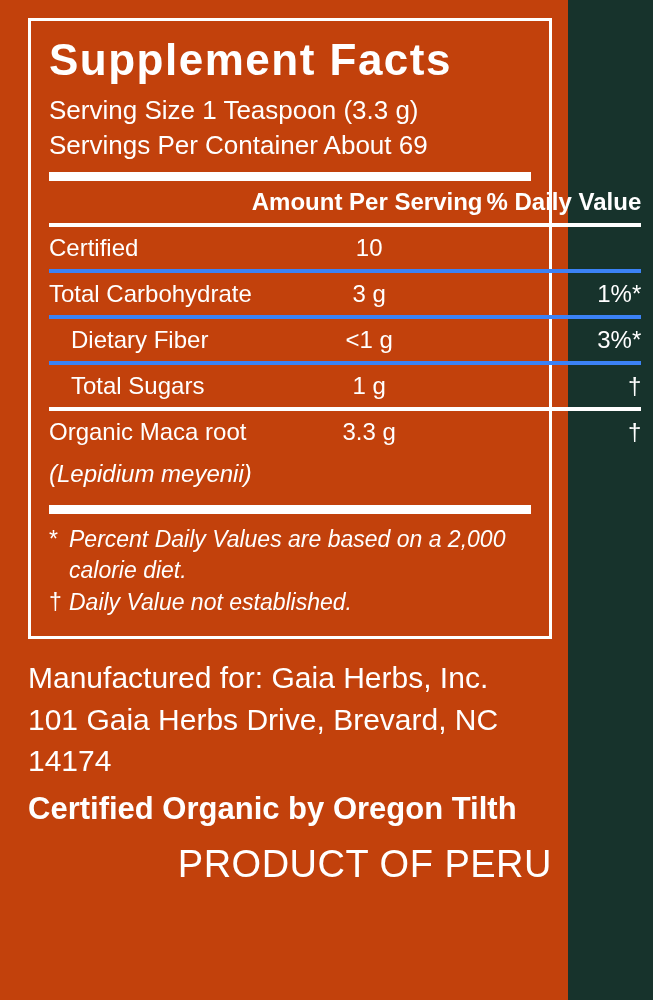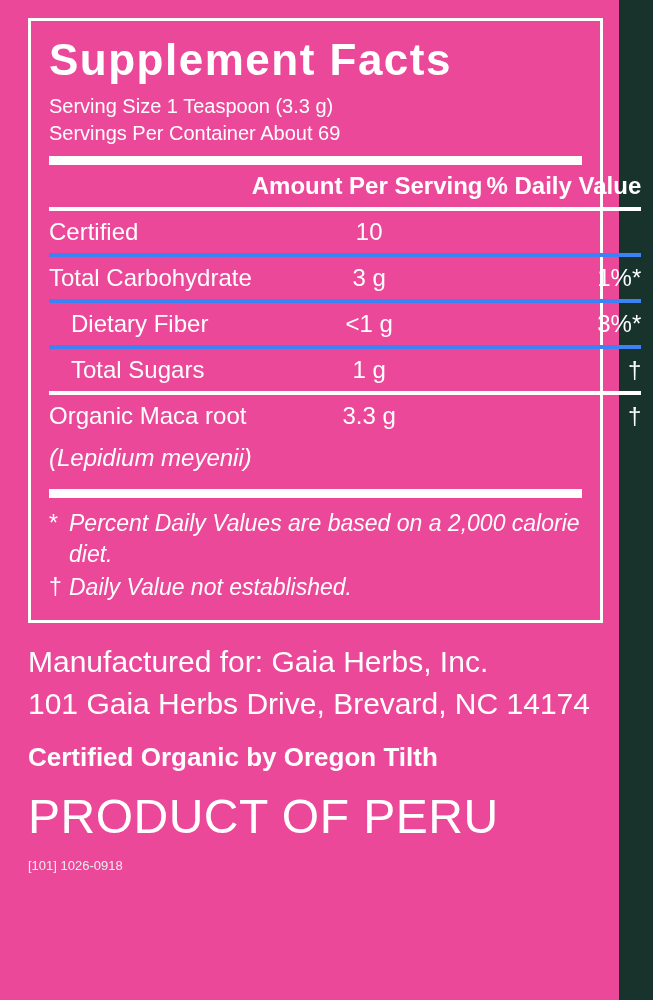--- a/index.html
+++ b/index.html
@@ -9,23 +9,23 @@
   }
   body {
     width: 653px;
     height: 1000px;
     overflow: hidden;
     font-family: "Liberation Sans", sans-serif;
     color: #ffffff;
   }
   .page {
     position: relative;
-    width: 619px;
+    width: 568px;
     height: 1000px;
-    background: #ec4899;
+    background: #c2410c;
     box-sizing: border-box;
     padding: 18px 8px 0 20px;
   }
 
   
   .panel {
     border: 3px solid #ffffff;
     box-sizing: border-box;
     padding: 12px 18px 16px 18px;
     margin: 0 8px;
@@ -35,21 +35,21 @@
     font-size: 44px;
     letter-spacing: 1.5px;
     font-weight: 700;
     line-height: 1.05;
     margin: 4px 0 10px 0;
     white-space: nowrap;
     font-family: "Liberation Sans", sans-serif;
   }
 
   .serving-line {
-    font-size: 20px;
+    font-size: 26px;
     line-height: 1.32;
     font-weight: 400;
   }
 
   .rule {
     background: #ffffff;
     width: 100%;
   }
   .rule-thick { height: 9px; margin: 10px 0 0 0; }
 
@@ -107,29 +107,30 @@
 
   
   .below {
     margin: 18px 8px 0 8px;
   }
   .mfg {
     font-size: 30px;
     line-height: 1.38;
   }
   .certified {
-    font-size: 26px;
+    font-size: 31px;
     font-weight: 700;
-    margin-top: 18px;
+    margin-top: 10px;
   }
   .product-of {
-    font-size: 48px;
+    font-size: 38px;
     letter-spacing: 0.5px;
     margin-top: 16px;
     font-weight: 400;
+    text-align: right;
   }
   .code {
     font-size: 13px;
     margin-top: 14px;
     color: #e9efed;
   }
 </style>
 </head>
 <body>
 
@@ -202,16 +203,15 @@
       </div>
     </div>
 
   </div>
 
   <div class="below">
     <div class="mfg">Manufactured for: Gaia Herbs, Inc.</div>
     <div class="mfg">101 Gaia Herbs Drive, Brevard, NC 14174</div>
     <div class="certified">Certified Organic by Oregon Tilth</div>
     <div class="product-of">PRODUCT OF PERU</div>
-    <div class="code">[101] 1026-0918</div>
   </div>
 
 </div>
 
 </body></html>

